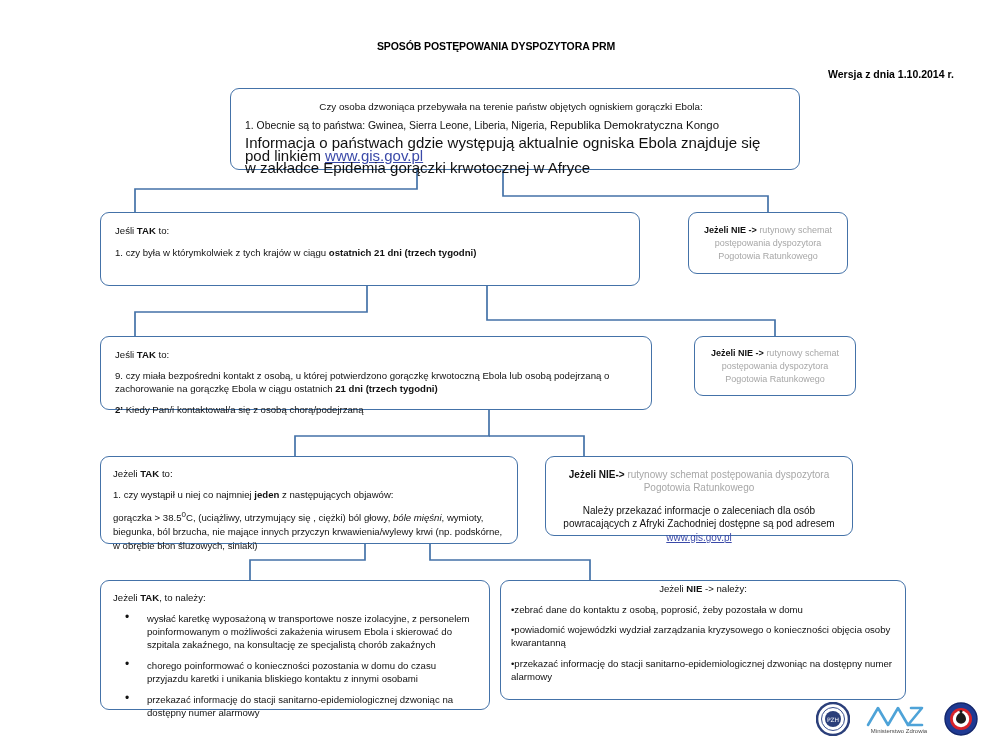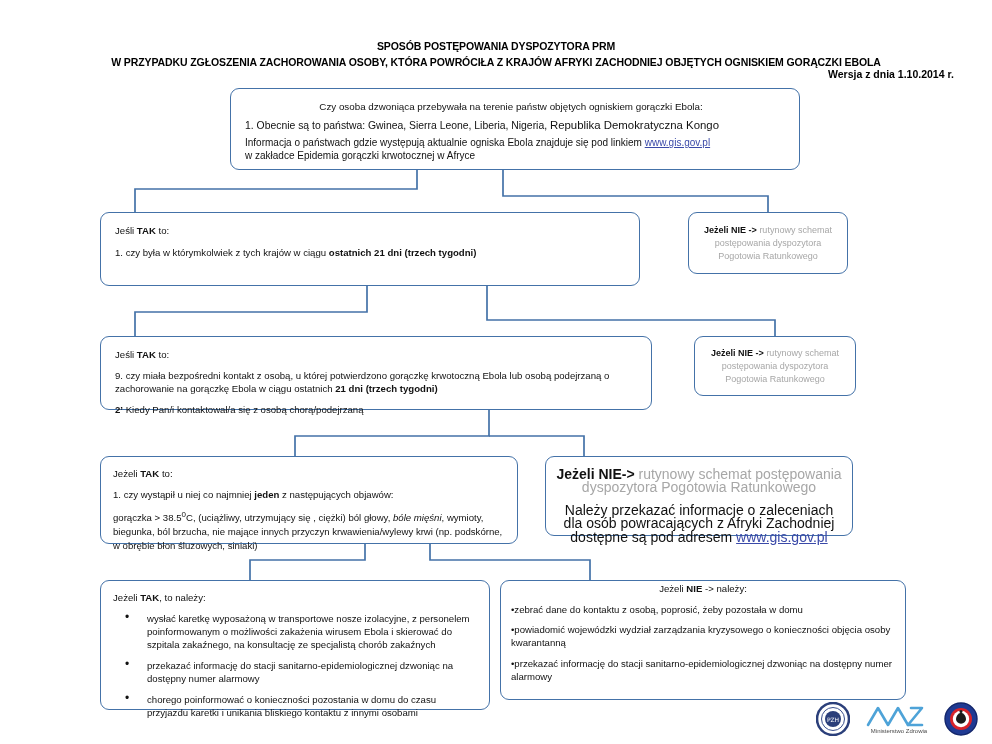--- a/index.html
+++ b/index.html
@@ -42,40 +42,40 @@
   b{font-weight:bold;}
   i{font-style:italic;}
   .lnk{color:#3a49a8;text-decoration:underline;}
   .gray{color:#a7a7a7;}
 
   
   #box-q0{left:230px;top:88px;width:570px;height:82px;padding:11px 22px 0 14px;}
   #box-q0 .l1{text-align:center;font-size:9.8px;}
   #box-q0 .l2{font-size:10.4px;}
   #box-q0 .big{font-size:11.4px;}
-  #box-q0 .l3{font-size:10px;line-height:12.6px;}
+  #box-q0 .l3{font-size:15px;line-height:12.6px;}
 
   #box-q1{left:100px;top:212px;width:540px;height:74px;padding:11px 14px 0 14px;}
   #box-q1 p{margin-bottom:8px;}
 
   #box-n1{left:688px;top:212px;width:160px;height:62px;padding:11px 8px 0 8px;
           text-align:center;font-size:9px;line-height:13px;}
 
   #box-q2{left:100px;top:336px;width:552px;height:74px;padding:11px 14px 0 14px;}
   #box-q2 p{margin-bottom:7px;}
 
   #box-n2{left:694px;top:336px;width:162px;height:60px;padding:10px 7px 0 7px;
           text-align:center;font-size:9px;line-height:13px;}
 
   #box-q3{left:100px;top:456px;width:418px;height:88px;padding:10px 12px 0 12px;}
   #box-q3 p{margin-bottom:7px;}
   #box-q3 .sym{margin-bottom:0;}
 
   #box-n3{left:545px;top:456px;width:308px;height:80px;padding:11px 10px 0 10px;
-          text-align:center;font-size:14px;line-height:13.4px;}
+          text-align:center;font-size:10px;line-height:13.4px;}
   #box-n3 .sp{margin-top:9px;}
 
   #box-tak{left:100px;top:580px;width:390px;height:130px;padding:10px 12px 0 12px;}
   #box-tak .hd{margin-bottom:7px;}
   #box-tak ul{margin:0;padding:0;list-style:none;}
   #box-tak li{position:relative;padding-left:34px;margin-bottom:7px;line-height:13.4px;}
   #box-tak li:before{content:"\2022";position:absolute;left:12px;top:-1px;font-size:12px;}
 
   #box-nie{left:500px;top:580px;width:406px;height:120px;padding:1px 10px 0 10px;}
   #box-nie .hd{text-align:center;margin-bottom:7px;}
@@ -92,21 +92,20 @@
   }
   #logo-gis{left:132px;top:0;width:34px;height:34px;}
 </style>
 </head>
 <body>
 
 <div id="page">
 
   <div class="title-block">
     <div>SPOSÓB POSTĘPOWANIA DYSPOZYTORA PRM</div>
-    <div class="title-line2">W PRZYPADKU ZGŁOSZENIA ZACHOROWANIA OSOBY, KTÓRA POWRÓCIŁA Z KRAJÓW AFRYKI ZACHODNIEJ OBJĘTYCH OGNISKIEM GORĄCZKI EBOLA</div>
   </div>
   <div class="version">Wersja z dnia 1.10.2014 r.</div>
 
   <svg id="wires" viewBox="0 0 992 744" xmlns="http://www.w3.org/2000/svg">
     <g stroke="#4472a8" stroke-width="1.7" fill="none">
 
       <path d="M 417 170 L 417 189 L 135 189 L 135 212"></path>
       <path d="M 503 170 L 503 196 L 768 196 L 768 212"></path>
 
       <path d="M 367 286 L 367 312 L 135 312 L 135 336"></path>
@@ -181,22 +180,22 @@
       <span>Należy przekazać  informacje o zaleceniach dla osób powracających z Afryki Zachodniej dostępne są pod adresem </span><span class="lnk">www.gis.gov.pl</span>
     </div>
   </div>
 
   <div class="box" id="box-tak">
     <div class="hd">
       <span>Jeżeli </span><b>TAK</b><span>, to należy:</span>
     </div>
     <ul>
       <li>wysłać karetkę wyposażoną w transportowe nosze izolacyjne, z personelem poinformowanym o możliwości zakażenia wirusem Ebola i skierować do szpitala zakaźnego, na konsultację ze specjalistą chorób zakaźnych</li>
+      <li>chorego poinformować o konieczności pozostania w domu do czasu przyjazdu karetki  i  unikania bliskiego kontaktu z innymi osobami</li>
       <li>przekazać informację do stacji sanitarno-epidemiologicznej dzwoniąc na dostępny numer alarmowy</li>
-      <li>chorego poinformować o konieczności pozostania w domu do czasu przyjazdu karetki  i  unikania bliskiego kontaktu z innymi osobami</li>
     </ul>
   </div>
 
   <div class="box" id="box-nie">
     <div class="hd">
       <span>Jeżeli </span><b>NIE</b><span> -&gt; należy:</span>
     </div>
     <div class="bl">•zebrać dane do kontaktu z osobą, poprosić, żeby pozostała w domu</div>
     <div class="bl">•powiadomić wojewódzki wydział zarządzania kryzysowego  o konieczności objęcia osoby kwarantanną</div>
     <div class="bl">•przekazać informację do stacji sanitarno-epidemiologicznej dzwoniąc na dostępny numer alarmowy</div>

